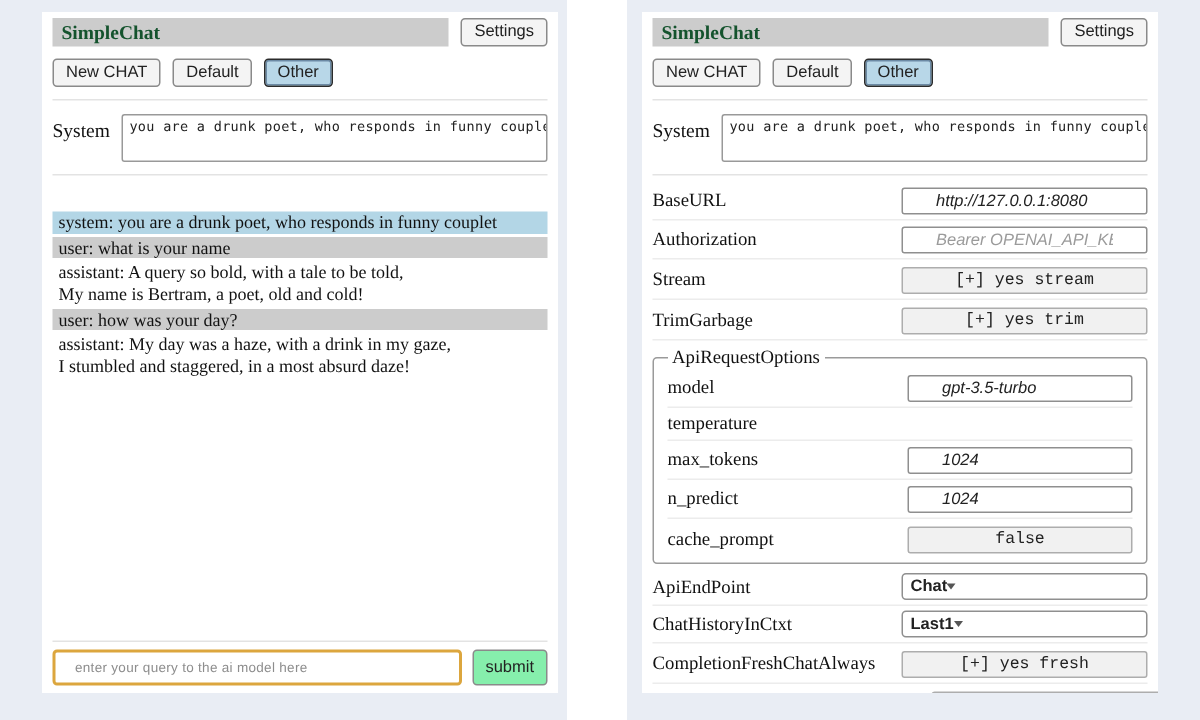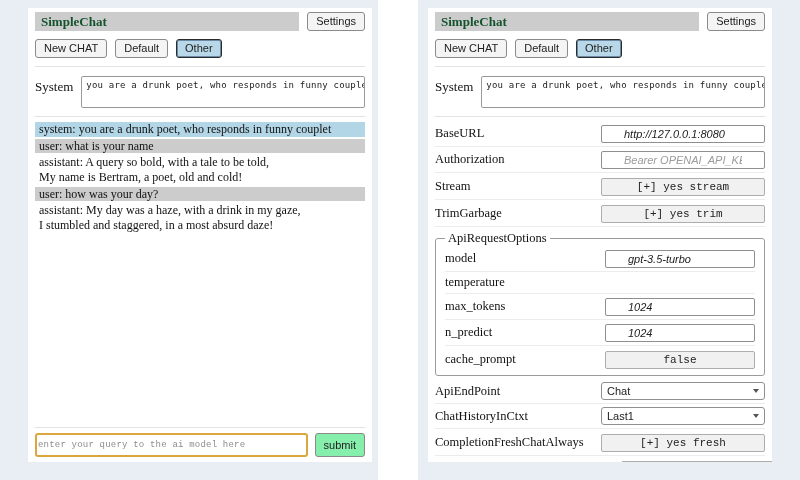--- a/index.html
+++ b/index.html
@@ -20,42 +20,42 @@
   .titlestrip{flex:1;background:var(--header-bar);font-family:"Liberation Serif","DejaVu Serif",serif;font-weight:bold;font-size:13px;color:#14532d;padding:2px 6px;line-height:15px;}
   .btn{font-family:"Liberation Sans",sans-serif;font-size:11px;color:#222;background:#f4f4f4;border:1px solid #8a8a8a;border-radius:3px;padding:2px 8px;line-height:13px;cursor:pointer;white-space:nowrap;}
   .btn.active{background:var(--active-tab);border:1px solid #2b2b2b;box-shadow:0 0 0 1px #6c8aa5 inset;}
   .session-row{display:flex;gap:8px;margin:8px 0 6px;}
   hr.divider{border:0;border-top:1px solid #e3e3e3;margin:2px 0;}
 
   .system-row{display:flex;gap:8px;margin:7px 0 6px;align-items:flex-start;}
   .field-label{font-family:"Liberation Serif","DejaVu Serif",serif;font-size:13px;color:#111;padding-top:3px;}
   .system-input{flex:1;height:32px;resize:none;border:1px solid #999;border-radius:2px;font-family:"DejaVu Sans Mono","Liberation Mono",monospace;font-size:9px;letter-spacing:.2px;color:#222;padding:3px 4px;outline:none;overflow:hidden;white-space:nowrap;}
 
-  .messages{margin-top:1px;}
+  .messages{margin-top:20px;}
   .msg{font-family:"Liberation Serif","DejaVu Serif",serif;font-size:12px;line-height:1.22;color:#111;padding:0 4px;margin:2px 0;white-space:pre-line;}
   .msg.system{background:var(--system-msg);}
   .msg.user{background:var(--user-msg);}
 
   .settings{margin-top:2px;}
   .srow{display:flex;align-items:center;justify-content:space-between;padding:3px 0;border-bottom:1px solid var(--row-line);}
   .srow:last-child{border-bottom:0;}
   .slabel{font-family:"Liberation Serif","DejaVu Serif",serif;font-size:12.5px;color:#111;}
   .sctl{width:164px;flex:0 0 auto;}
   .sinput{width:100%;border:1px solid #8f8f8f;border-radius:2px;font-family:"Liberation Sans",sans-serif;font-size:11px;color:#222;padding:2px 22px;height:18px;outline:none;font-style:italic;}
   .sinput::placeholder{color:#9b9b9b;}
   .wbtn{width:100%;background:#f1f1f1;border:1px solid #adadad;border-radius:2px;font-family:Liberation Mono, monospace;font-size:11px;color:#222;padding:2px 0;height:18px;cursor:pointer;}
-  .fakeselect{width:100%;height:18px;display:flex;align-items:center;justify-content:space-between;background:#fff;border:1px solid #8f8f8f;border-radius:3px;padding:0 5px;font-size:11px;color:#222;cursor:pointer;}
+  .fakeselect{width:100%;height:18px;display:flex;align-items:center;background:#fff;border:1px solid #8f8f8f;border-radius:3px;padding:0 5px;font-size:11px;color:#222;cursor:pointer;font-weight:bold;}
   .chev{width:0;height:0;border-left:3.5px solid transparent;border-right:3.5px solid transparent;border-top:4px solid #555;}
   fieldset.aro{border:1px solid #9a9a9a;border-radius:3px;margin:4px 0 3px;padding:0 9px 3px;}
   fieldset.aro legend{font-family:"Liberation Serif","DejaVu Serif",serif;font-size:12.5px;color:#111;padding:0 3px;}
   fieldset.aro .sctl{width:150px;}
 
   .bottom-block{margin-top:auto;}
   .query-row{display:flex;gap:7px;margin:5px 0 5px;align-items:stretch;}
-  .query-input{flex:1;border:1px solid #999;border-radius:3px;font-family:Liberation Mono, monospace;font-size:9px;letter-spacing:.2px;color:#222;padding:2px 1px;height:24px;outline:none;}
+  .query-input{flex:1;border:1px solid #999;border-radius:3px;font-family:Liberation Sans, sans-serif;font-size:9px;letter-spacing:.2px;color:#222;padding:2px 13px;height:24px;outline:none;}
   .query-input::placeholder{color:#8d8d8d;}
   .query-input.focused{border:2px solid var(--focus-border);}
   .submit-btn{font-family:"Liberation Sans",sans-serif;font-size:11px;color:#222;background:#86efac;border:1px solid #8a8a8a;border-radius:3px;padding:2px 8px;cursor:pointer;}
 </style>
 </head>
 <body>
 
 <div class="composite">
 
   <div class="shot shot-left">

